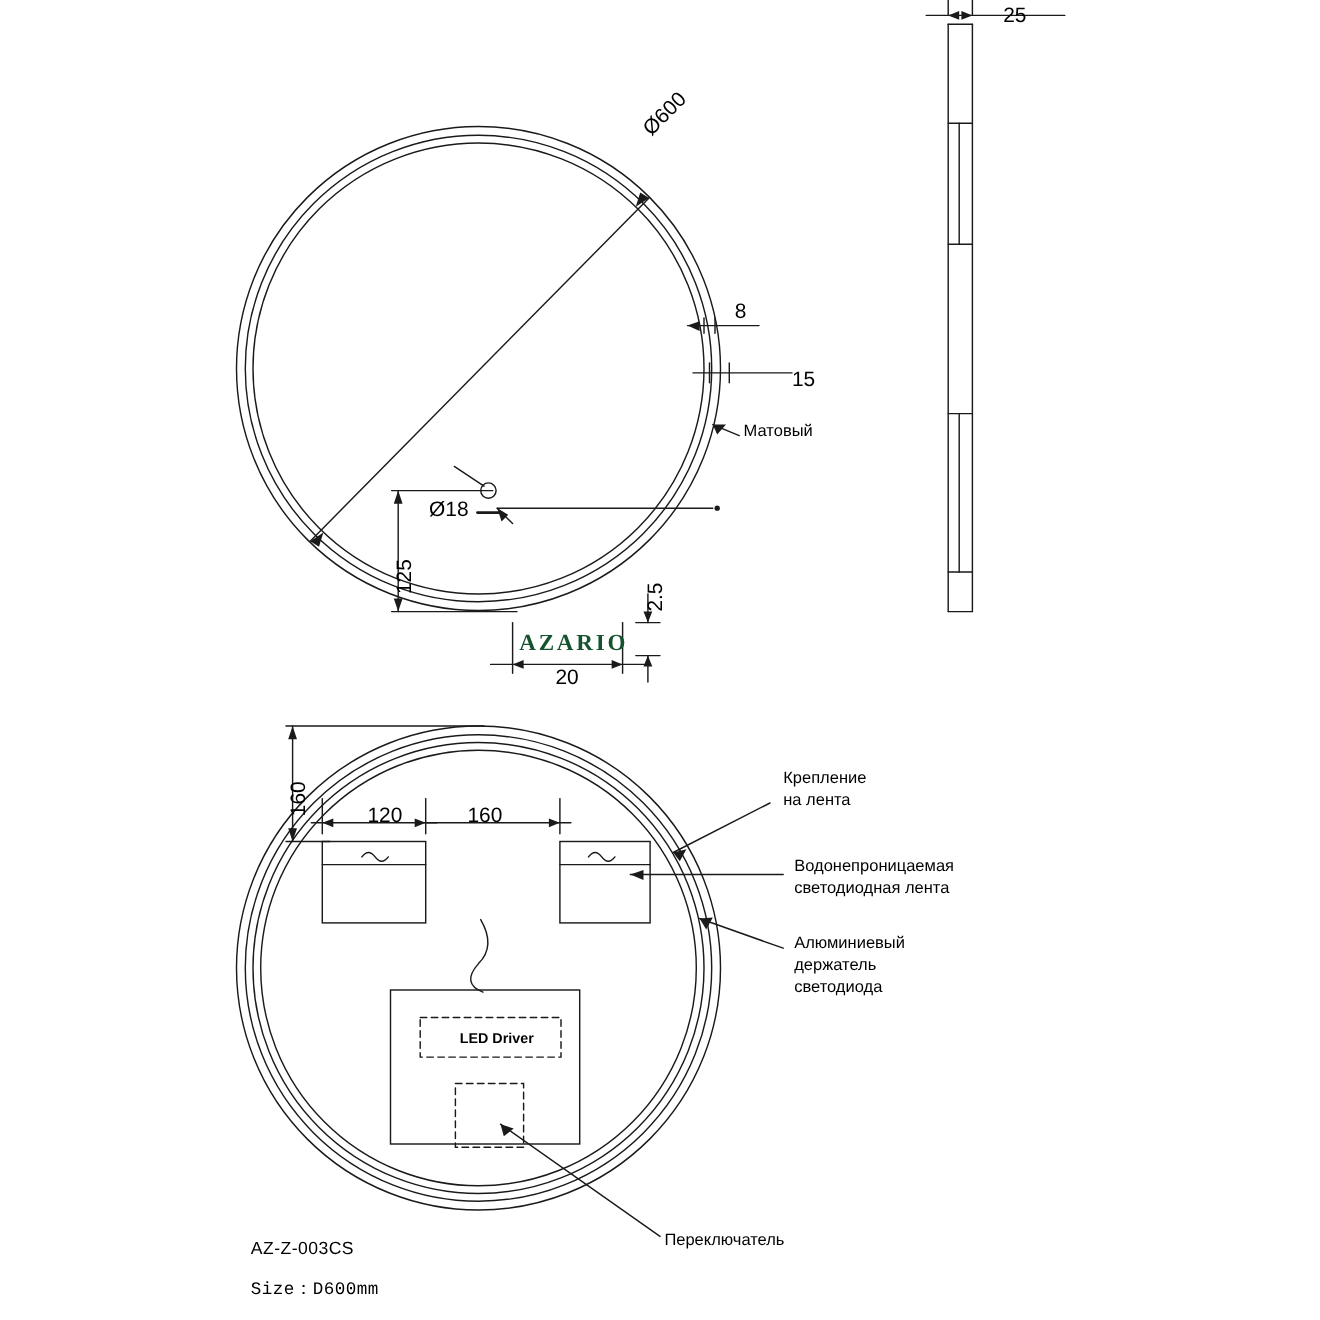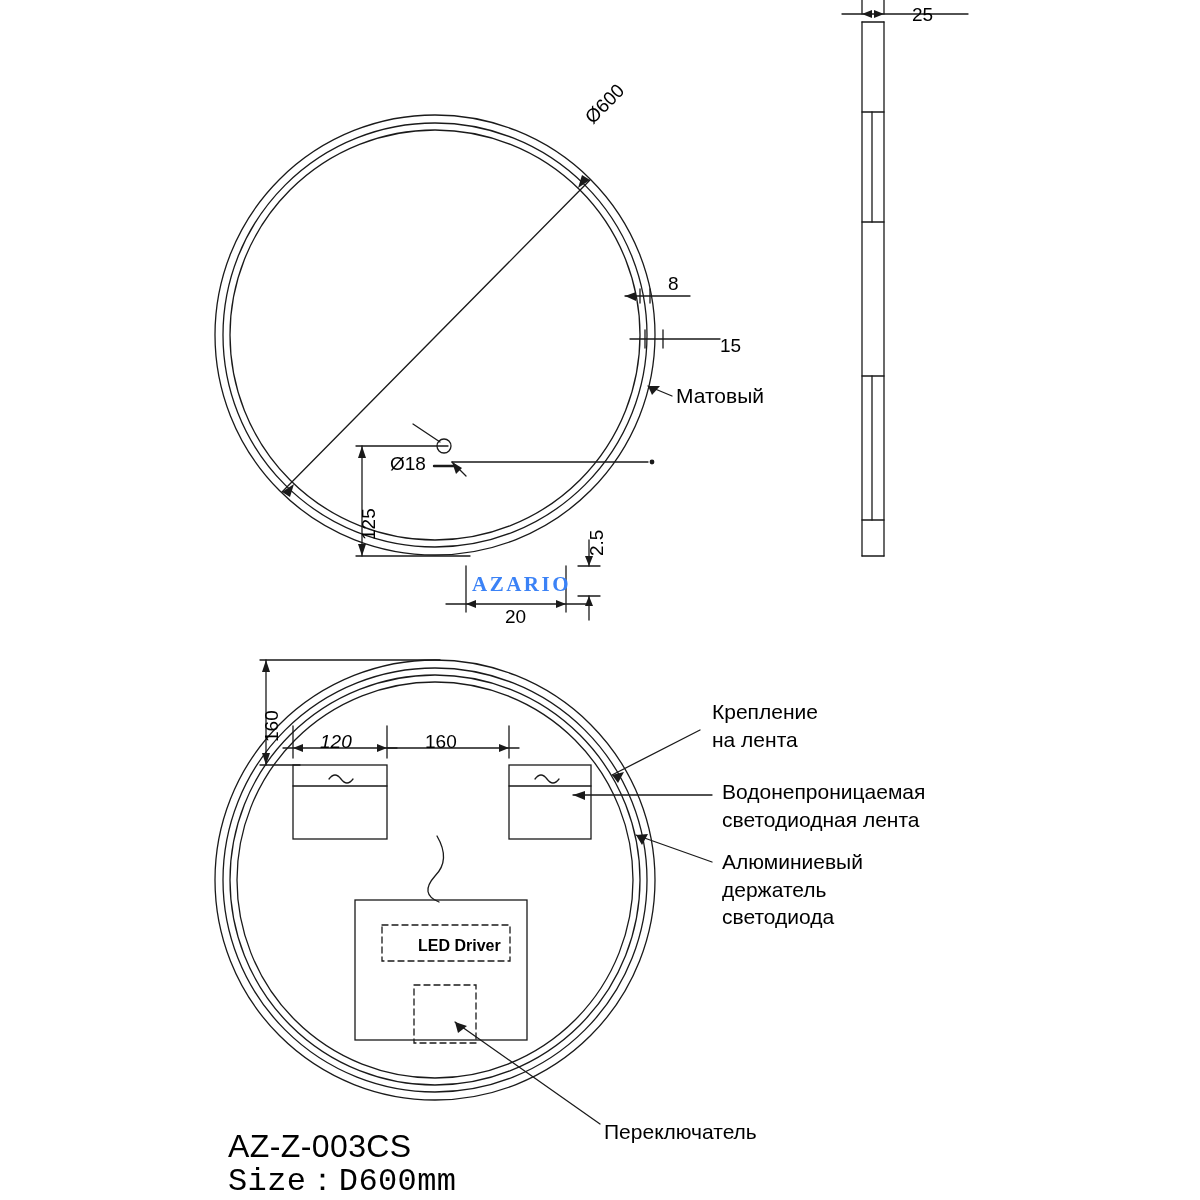--- a/index.html
+++ b/index.html
@@ -35,38 +35,38 @@
     white-space: pre;
     line-height: 1.25;
   }
   .lbl.dim {
     font-size: 19px;
   }
   .lbl.rot {
     transform-origin: left top;
   }
   .lbl.callout {
-    font-size: 21px;
+    font-size: 15px;
     line-height: 1.32;
   }
   .lbl.bigtitle {
-    font-size: 32px;
+    font-size: 16px;
     letter-spacing: 0.4px;
   }
   .lbl.small {
-    font-size: 16px;
+    font-size: 13px;
     font-weight: bold;
   }
   .brandbox {
     position: absolute;
     font-family: "Liberation Serif", serif;
     font-weight: bold;
     font-size: 21px;
     letter-spacing: 2.5px;
-    color: #3b82f6;
+    color: #14532d;
   }
 </style>
 </head>
 <body>
 
 <div id="sheet">
 
   <svg class="drawing" viewBox="0 0 1200 1200">
     <g fill="none" stroke="#1a1a1a" stroke-width="1.3" stroke-linecap="round">
 
@@ -204,21 +204,21 @@
 
   <div class="brandbox" style="left:472px; top:572px;">AZARIO</div>
 
   <div class="lbl callout" style="left:676px; top:382px;">Матовый</div>
 
 
   <div class="lbl dim" style="left:912px; top:3px;">25</div>
 
   <div class="lbl dim rot" style="left:260px; top:742px; transform:rotate(-90deg);">160</div>
 
-  <div class="lbl dim" style="left:320px; top:730px;font-style:italic;">120</div>
+  <div class="lbl dim" style="left:334px; top:730px;">120</div>
 
   <div class="lbl dim" style="left:425px; top:730px;">160</div>
 
   <div class="lbl callout" style="left:712px; top:698px;">Крепление
 на лента</div>
 
   <div class="lbl callout" style="left:722px; top:848px;">Алюминиевый
 держатель
 светодиода</div>
 

